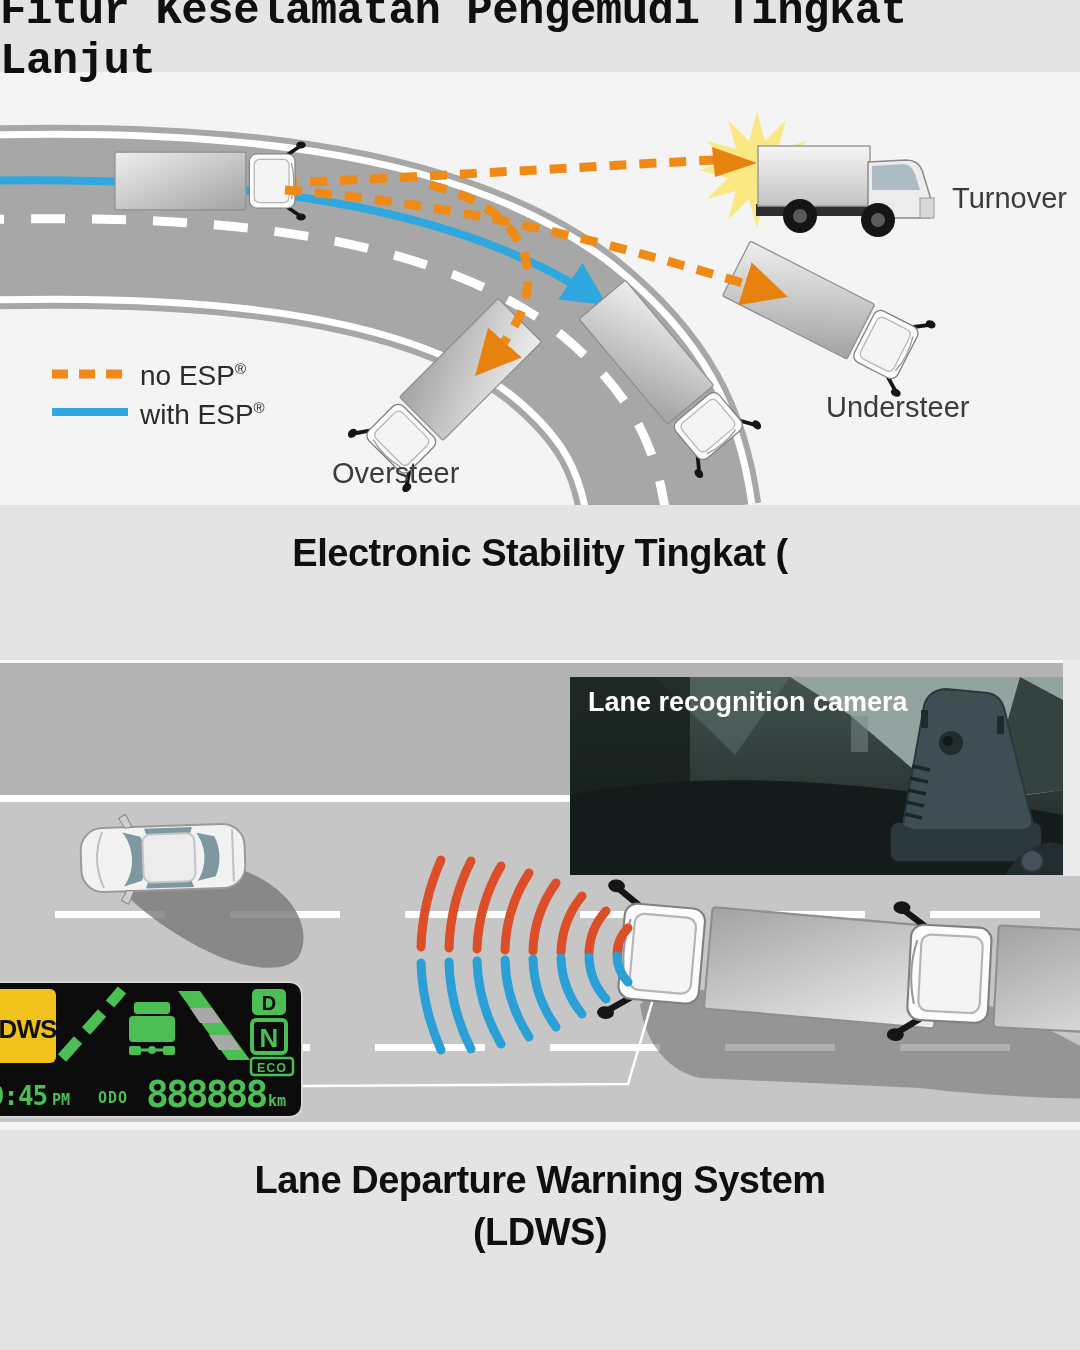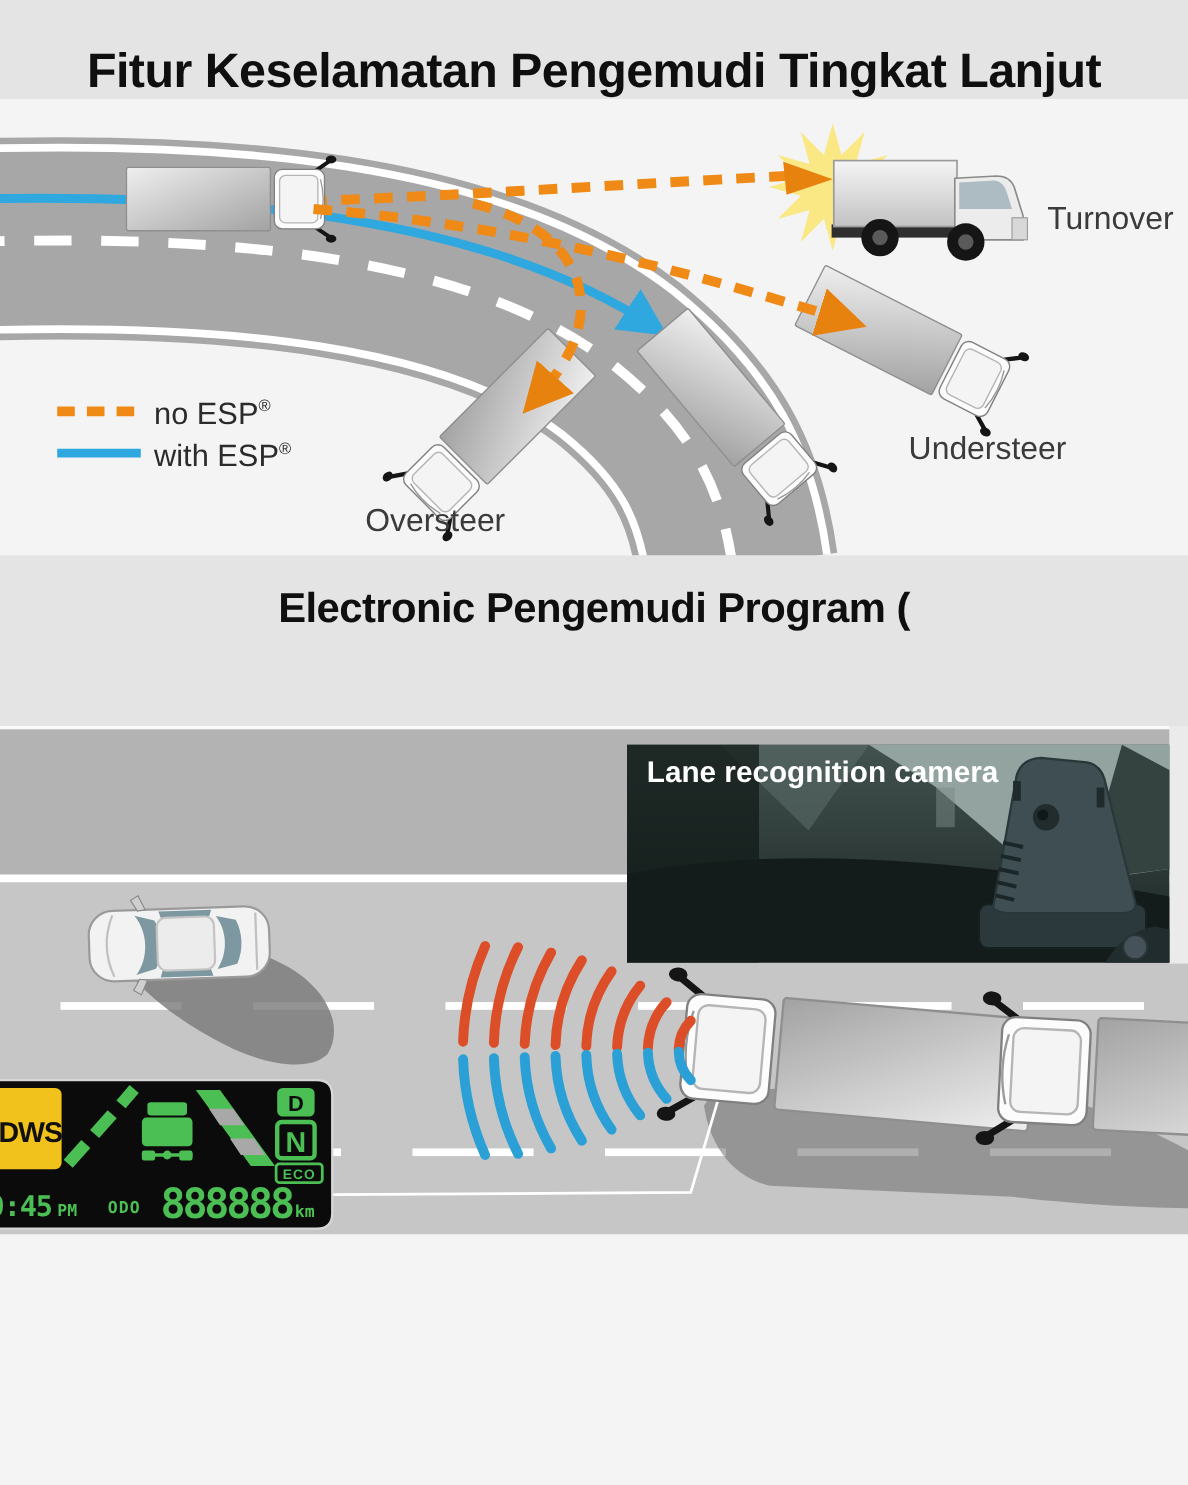--- a/index.html
+++ b/index.html
@@ -1,19 +1,19 @@
 <!DOCTYPE html>
 <html><head>
 <meta charset="utf-8">
 <style>
   html,body{margin:0;padding:0;background:#888;}
   .page{position:relative;width:1080px;height:1350px;background:#f4f4f4;overflow:hidden;
         font-family:"Liberation Sans", sans-serif;}
   .band{position:absolute;left:0;width:1080px;background:#e4e4e4;}
-  .header{top:0;height:90px;display:flex;align-items:flex-end;justify-content:center;}
+  .header{top:0;height:72px;display:flex;align-items:center;justify-content:center;font-family:Liberation Mono, monospace;}
   .header h1{margin:0;font-size:44px;font-weight:700;color:#0f0f0f;letter-spacing:-0.5px;}
   .caption{text-align:center;font-size:38px;font-weight:700;color:#0f0f0f;line-height:52px;letter-spacing:-0.5px;}
   .caption-esp{top:505px;height:155px;padding-top:22px;box-sizing:border-box;}
   .caption-ldws{top:1130px;height:220px;padding-top:24px;box-sizing:border-box;}
   .panel{position:absolute;left:0;}
   .panel-esp{top:90px;height:415px;width:1080px;}
   .panel-ldws{top:660px;height:470px;width:1080px;}
   svg{display:block;}
   text{font-family:"Liberation Sans", sans-serif;}
   .seg{font-family:"DejaVu Sans Mono", monospace;font-weight:700;}
@@ -105,21 +105,21 @@
       <text x="140" y="424" font-size="28" fill="#2b2b2b"><tspan>with ESP</tspan><tspan dy="-11" font-size="15">®</tspan></text>
     </g>
 
     <text x="952" y="208" font-size="29" fill="#3b3b3b">Turnover</text>
     <text x="826" y="417" font-size="29" fill="#3b3b3b">Understeer</text>
     <text x="332" y="483" font-size="29" fill="#3b3b3b">Oversteer</text>
   </svg>
   </div>
 
   <div class="band caption caption-esp">
-    <div>Electronic Pengemudi Program (</div>
+    <div>Electronic Stability Tingkat (</div>
   </div>
 
   <div class="panel panel-ldws">
   <svg width="1080" height="470" viewBox="0 660 1080 470">
     <defs>
       <linearGradient id="gradInset" x1="0%" y1="0%" x2="0%" y2="100%">
         <stop offset="0%" stop-color="#42524f"></stop>
             <stop offset="100%" stop-color="#1a2423"></stop>
       </linearGradient>
       <linearGradient id="gradCargo2" x1="0%" y1="0%" x2="100%" y2="100%">
@@ -260,14 +260,18 @@
           <line x1="905" y1="814" x2="922" y2="818"></line>
         </g>
       </g>
       <path d="M 1005,875 Q 1020,848 1050,842 L 1063,845 L 1063,875 Z" fill="#202c2d"></path>
       <circle cx="1032" cy="861" r="11" fill="#45525a" stroke="#2a3437" stroke-width="2"></circle>
       <text x="588" y="711" font-size="27" font-weight="700" fill="#ffffff">Lane recognition camera</text>
     </g>
   </svg>
   </div>
 
+  <div class="band caption caption-ldws">
+    <div>Lane Departure Warning System</div>
+    <div>(LDWS)</div>
+  </div>
 
 </div>
 
 </body></html>

